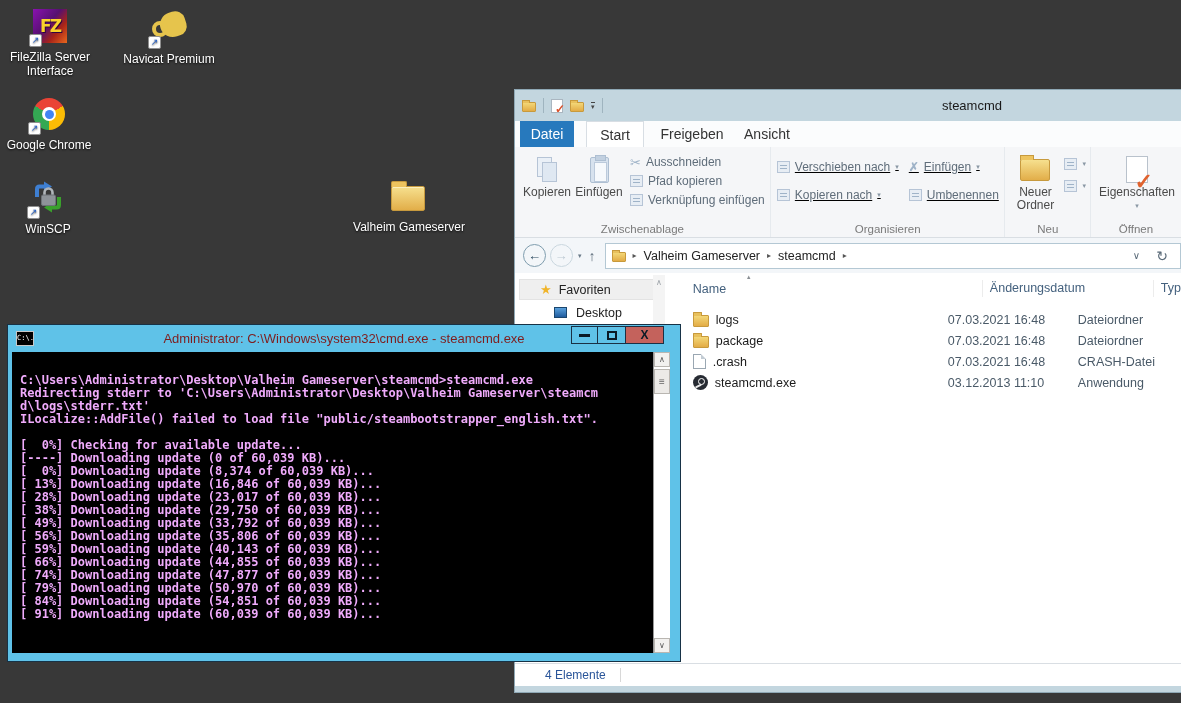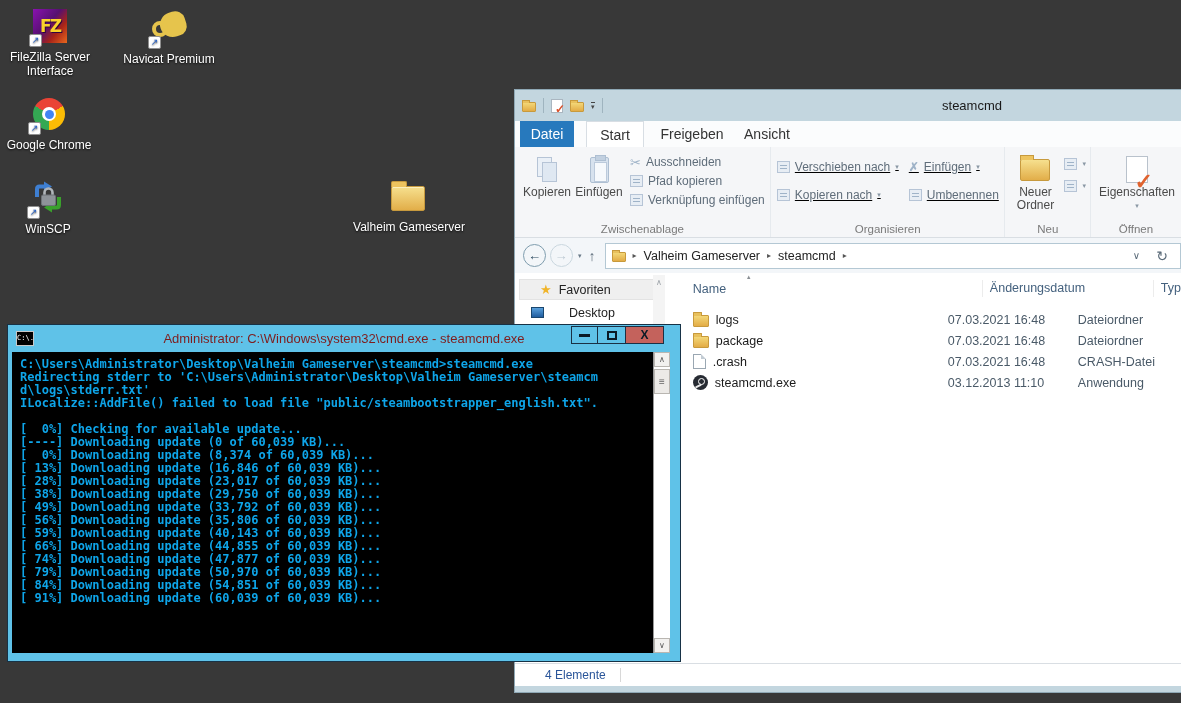--- a/index.html
+++ b/index.html
@@ -100,21 +100,21 @@
              padding:0 70px 0 6px; gap:7px; font-size:12.5px; color:#222; position:relative; white-space:nowrap; }
   .crumb-sep { font-size:8px; color:#555; }
   .addr-chevron { position:absolute; right:40px; font-size:10px; color:#5a6a78; }
   .addr-refresh { position:absolute; right:12px; font-size:14px; color:#5a6a78; }
 
   .ex-content { height:390px; display:flex; background:#fff; position:relative; }
   .tree { width:158px; position:relative; }
   .fav-row { margin:6px 4px 2px 4px; height:21px; background:#efefef; border:1px solid #e3e3e3;
              display:flex; align-items:center; padding-left:20px; gap:7px; font-size:12.5px; color:#222; }
   .star { color:#f0b429; font-size:13px; }
-  .desk-row { height:21px; display:flex; align-items:center; padding-left:16px; gap:25px; font-size:12.5px; color:#222; }
+  .desk-row { height:21px; display:flex; align-items:center; padding-left:39px; gap:9px; font-size:12.5px; color:#222; }
   .desk-ico { width:13px; height:11px; background:linear-gradient(#5aa0dc,#1f5c9e); border:1px solid #1a466e; }
   .tree-scroll { position:absolute; right:1px; top:2px; bottom:2px; width:12px; background:#f4f4f4;
                  text-align:center; color:#9aa0a6; font-size:8px; padding-top:3px; }
   .list { flex:1; position:relative; }
   .sort-arrow { position:absolute; left:80px; top:1px; font-size:6px; color:#8a8f94; }
   .lheader { display:flex; height:23px; align-items:center; font-size:12.5px; color:#44617e; margin-top:4px;gap:41px; }
   .lh-name { width:275px; padding-left:27px; }
   .lh-date { width:130px; padding-left:7px; border-left:1px solid #ececec; height:17px; line-height:17px; }
   .lh-type { flex:1; padding-left:7px; border-left:1px solid #ececec; height:17px; line-height:17px; }
   .lrows { margin-top:9px; }
@@ -148,22 +148,22 @@
              color:#fff; font-family:"DejaVu Sans Mono", monospace; font-size:7px; line-height:13px; text-align:center; }
   .cmd-title { position:absolute; left:0; right:0; text-align:center; font-size:13px; color:#7f1d1d; }
   .cmd-btns { position:absolute; right:16px; top:1px; display:flex; }
   .cbtn { width:27px; height:18px; border:1px solid #1a3044; display:flex; align-items:center;
           justify-content:center; margin-left:-1px; background:transparent; }
   .cbtn.max { width:29px; }
   .cbtn.close { width:39px; background:#c4625c; font-weight:bold; font-size:12px; color:#0a1a26; }
   .glyph-min { width:11px; height:3px; background:#0a1a26; }
   .glyph-max { width:10px; height:9px; border:2px solid #0a1a26; background:transparent; }
   .console { position:absolute; left:4px; top:27px; width:658px; height:301px; background:#000; }
-  .console pre { margin:0; padding:6px 0 0 8px; font-family:"DejaVu Sans Mono", monospace;
-                 font-size:12px; line-height:13px; font-weight:bold; color:#0ea5e9; white-space:pre; }
+  .console pre { margin:0; padding:22px 0 0 8px; font-family:"DejaVu Sans Mono", monospace;
+                 font-size:12px; line-height:13px; font-weight:bold; color:#f0abfc; white-space:pre; }
   .cscroll { position:absolute; top:0; right:0; width:17px; height:100%; background:#fff; border-left:1px solid #999; }
   .cs-btn { position:absolute; left:0; width:16px; height:15px; background:#f2f1ef; border:1px solid #b9b6b1;
             color:#555; font-size:8px; display:flex; align-items:center; justify-content:center; }
   .cs-up { top:0; } .cs-down { bottom:0; }
   .cs-thumb { position:absolute; top:17px; left:0; width:16px; height:25px; background:#eceae7;
               border:1px solid #b9b6b1; color:#666; font-size:10px; display:flex; align-items:center; justify-content:center; }
 </style>
 </head>
 <body>
 

